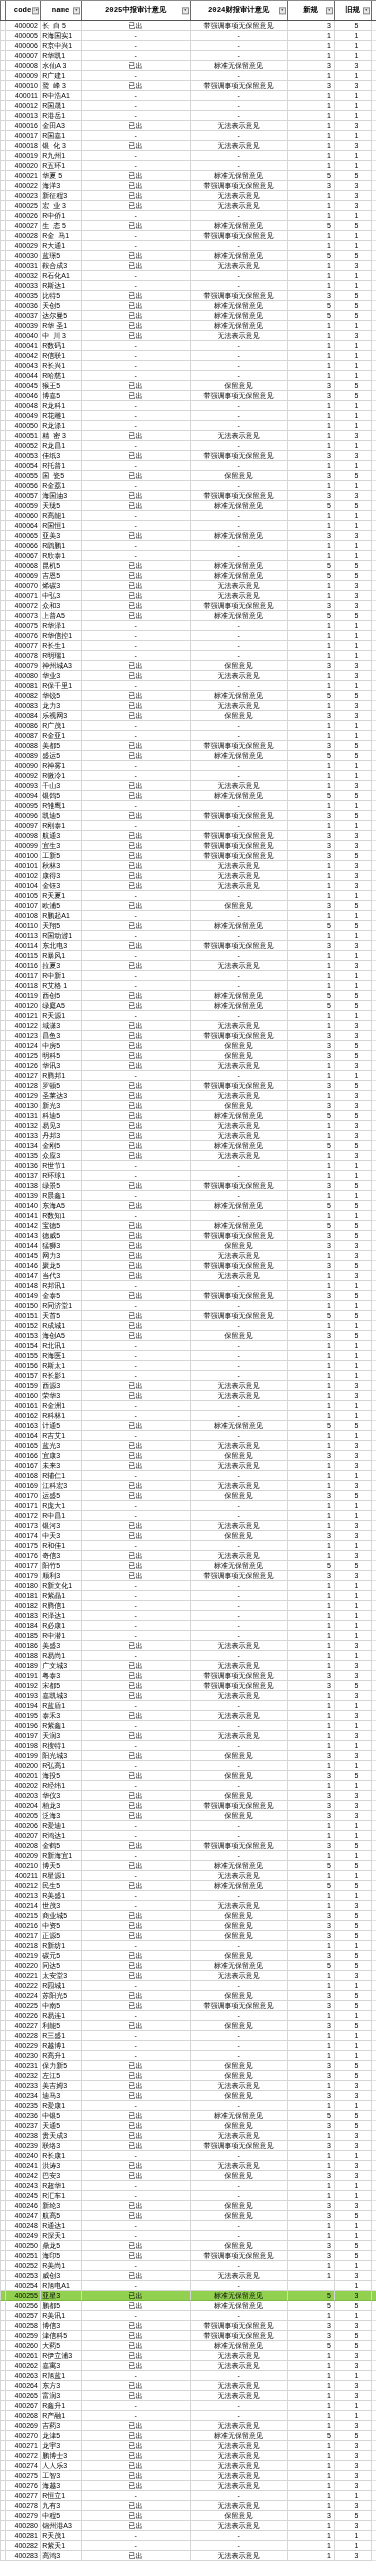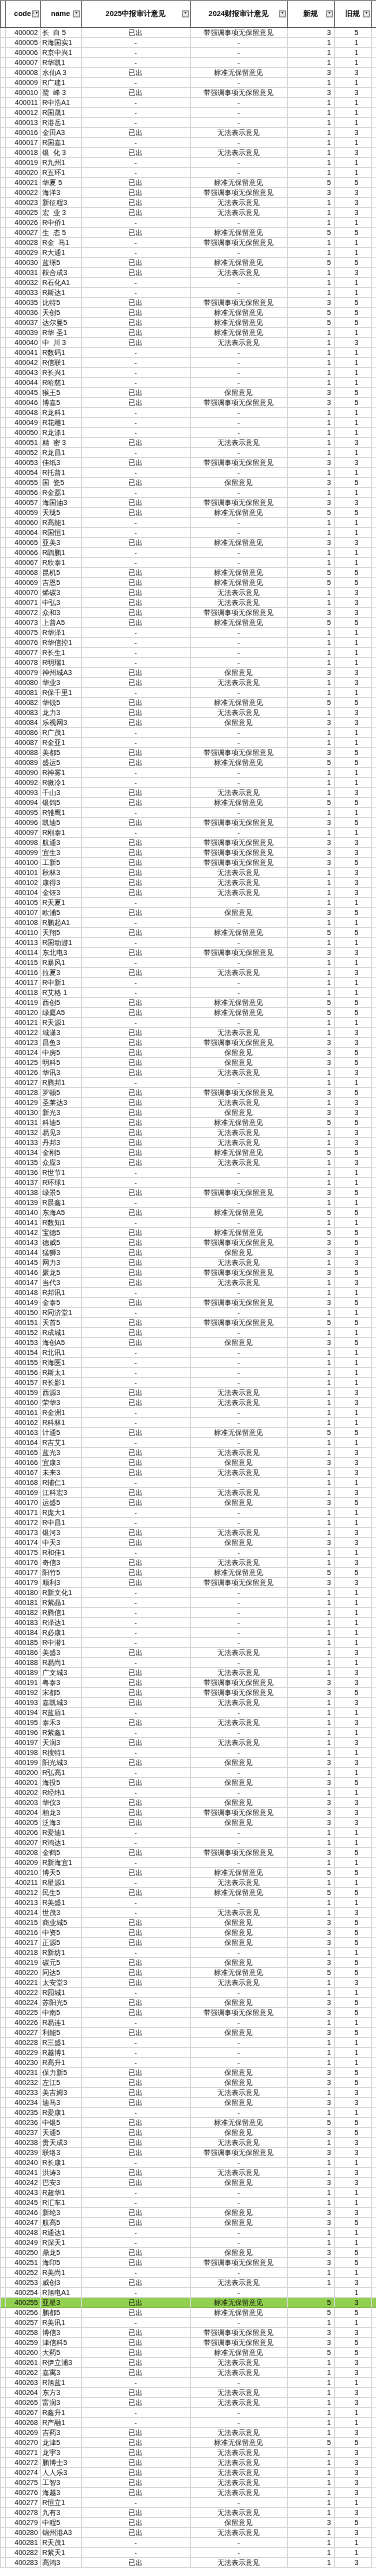--- a/index.html
+++ b/index.html
@@ -1,19 +1,19 @@
 <!DOCTYPE html>
 <html style="font-size:9px"><head>
 <meta charset="utf-8">
 <style>
   html,body{margin:0;padding:0;background:#ffffff;}
   body{width:376px;font-family:"Liberation Sans","DejaVu Sans",sans-serif;color:#000;}
   .sheet{width:376px;}
   
-  .hdr{display:flex;height:28px;box-sizing:border-box;border-top:0.6px solid #8a8a8a;border-bottom:0.8px solid #555;background:#fff;}
+  .hdr{display:flex;height:21px;box-sizing:border-box;border-top:0.6px solid #8a8a8a;border-bottom:0.8px solid #555;background:#fff;font-family:Liberation Mono, monospace;}
   .hdr .cell{box-sizing:border-box;height:100%;position:relative;display:flex;align-items:center;justify-content:center;
              border-right:0.6px solid #6b6b6b;font-weight:bold;font-size:7.3px;line-height:10.7px;white-space:nowrap;overflow:hidden;}
   .hdr .cell:first-child{border-left:0.6px solid #6b6b6b;}
   .filter-btn{position:absolute;right:0.6px;top:50%;transform:translateY(-50%);width:7.3px;height:7.3px;background:#e9e9e9;
               border:0.6px solid #8a8a8a;box-sizing:border-box;display:flex;align-items:center;justify-content:center;
               font-size:3.4px;font-weight:normal;color:#1a1a1a;cursor:pointer;}
   .filter-btn .sort-glyph{font-size:4.5px;margin-right:0.3px;}
   
   .c-sliver{width:5.6px;flex:none;}
   .c-code{width:35px;flex:none;}

